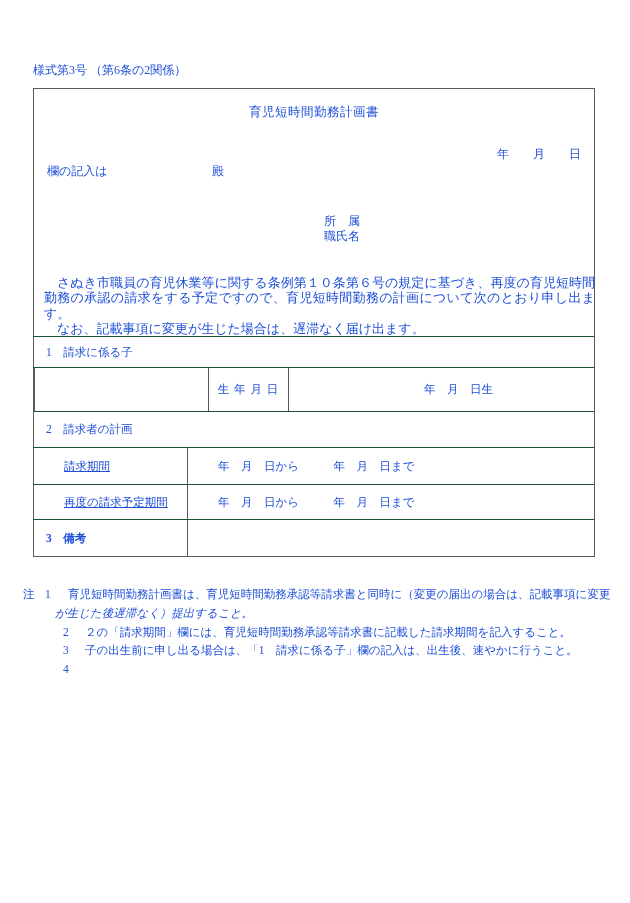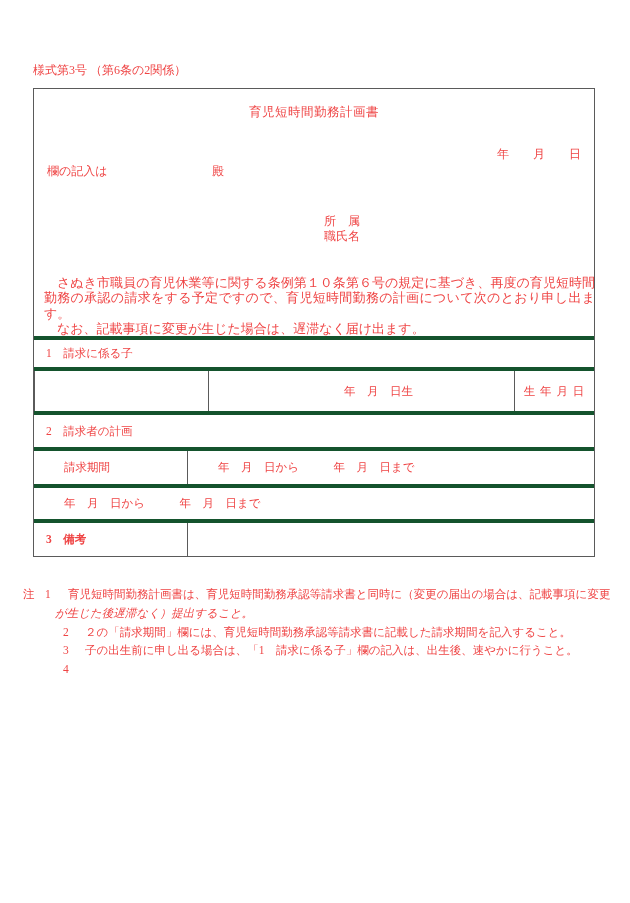--- a/index.html
+++ b/index.html
@@ -1,21 +1,21 @@
 <!DOCTYPE html>
 <html><head>
 <meta charset="utf-8">
 <style>
   html,body{margin:0;padding:0;background:#fff;}
   .page{
     position:relative;
     width:630px;height:903px;
     background:#ffffff;
     font-family:"Liberation Serif","DejaVu Serif",serif;
-    color:#ef4444;
+    color:#1d4ed8;
     overflow:hidden;
   }
   .form-number{
     position:absolute;left:33px;top:63px;
     font-size:12px;line-height:14px;
   }
   .form-box{
     position:absolute;left:33px;top:88px;
     width:562px;height:469px;
     border:1px solid #5a5a5a;
@@ -43,35 +43,35 @@
     font-size:13px;line-height:15.4px;
     text-align:justify;
   }
   .body-text p{margin:0;}
   .form-table{
     position:absolute;left:0;right:0;bottom:0;
     font-size:11.5px;
   }
   .t-row{
     display:flex;align-items:stretch;
-    border-top:4px solid #14532d;
+    border-top:1px solid #14532d;
     box-sizing:border-box;
   }
   .row-a{height:31px}
   .row-b{height:44px}
   .row-c{height:36px}
   .row-d{height:37px}
   .row-e{height:35px}
   .row-f{height:37px}
   .cell{
     display:flex;align-items:center;
     box-sizing:border-box;
   }
   .cell.full{flex:1;padding-left:12px;}
-  .c-label{width:154px;padding-left:30px;border-right:1px solid #5a5a5a;}
+  .c-label{width:154px;padding-left:30px;border-right:1px solid #5a5a5a;text-decoration:underline;}
   .c-label-sec{width:154px;padding-left:12px;border-right:1px solid #5a5a5a;font-weight:bold;}
   .c-name-label{width:154px;justify-content:center;letter-spacing:4px;}
   .c-name-input{width:174px;border-left:1px solid #5a5a5a;}
   .c-bd-label{width:80px;border-left:1px solid #5a5a5a;justify-content:center;letter-spacing:1px;}
   .c-bd-value{flex:1;border-left:1px solid #5a5a5a;justify-content:center;padding-left:34px;}
   .c-value{flex:1;padding-left:30px;}
   .notes{
     position:absolute;left:23px;top:585px;width:590px;
     font-size:11.5px;line-height:18.8px;
   }
@@ -112,34 +112,35 @@
     </div>
 
     <div class="form-table">
 
       <div class="t-row row-a">
         <div class="cell full">1　請求に係る子</div>
       </div>
 
       <div class="t-row row-b">
         <div class="cell c-name-input"></div>
+        <div class="cell c-bd-label">生 年 月 日</div>
         <div class="cell c-bd-value">年　月　日生</div>
-        <div class="cell c-bd-label">生 年 月 日</div>
       </div>
 
       <div class="t-row row-c">
         <div class="cell full">2　請求者の計画</div>
       </div>
 
       <div class="t-row row-d">
         <div class="cell c-label">請求期間</div>
         <div class="cell c-value">年　月　日から　　　年　月　日まで</div>
       </div>
 
       <div class="t-row row-e">
+        <div class="cell c-label">再度の請求予定期間</div>
         <div class="cell c-value">年　月　日から　　　年　月　日まで</div>
       </div>
 
       <div class="t-row row-f">
         <div class="cell c-label-sec">3　備考</div>
         <div class="cell c-value"></div>
       </div>
 
     </div>
   </div>

